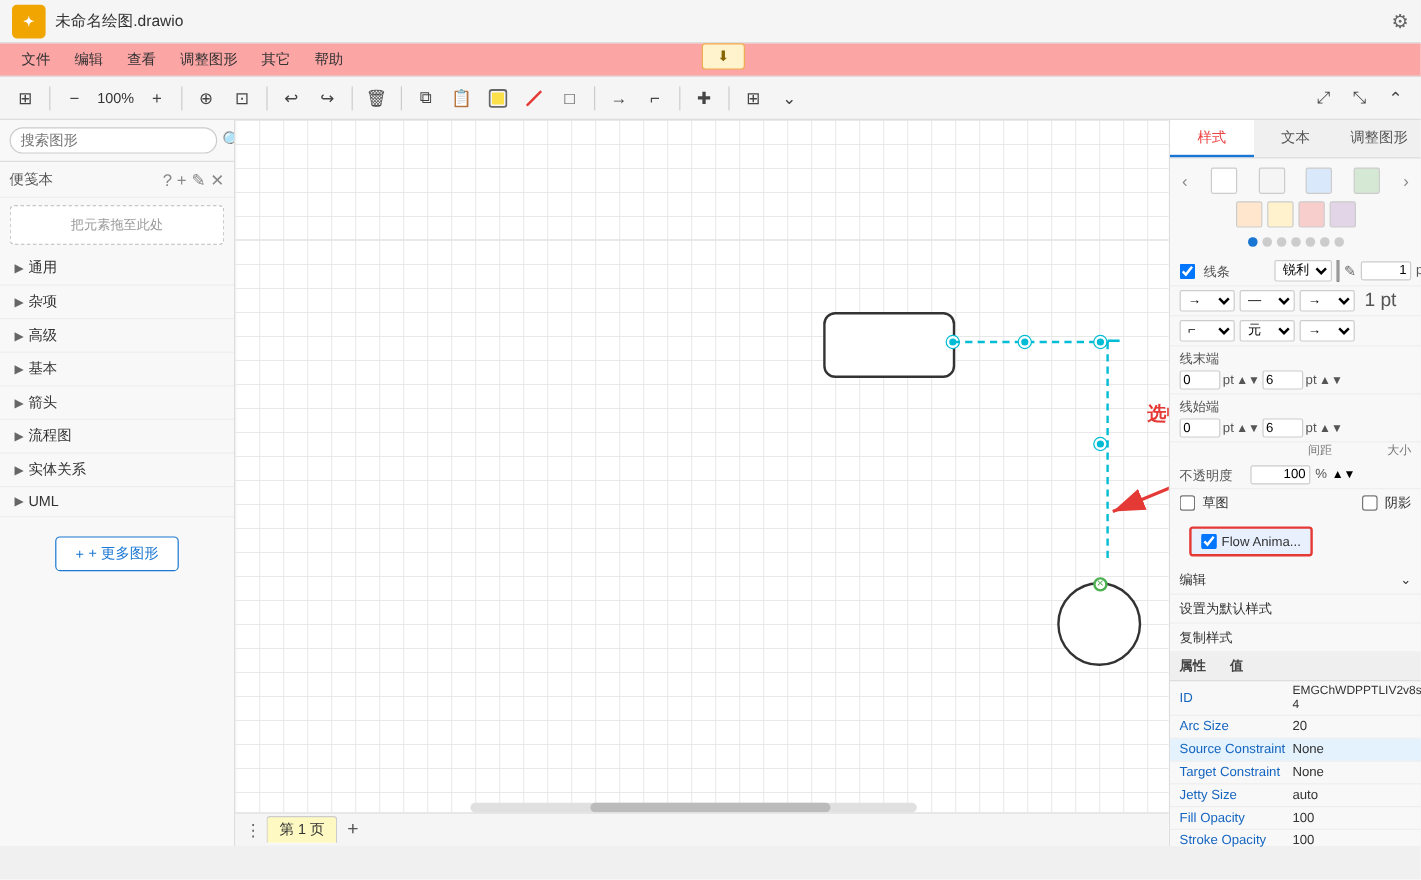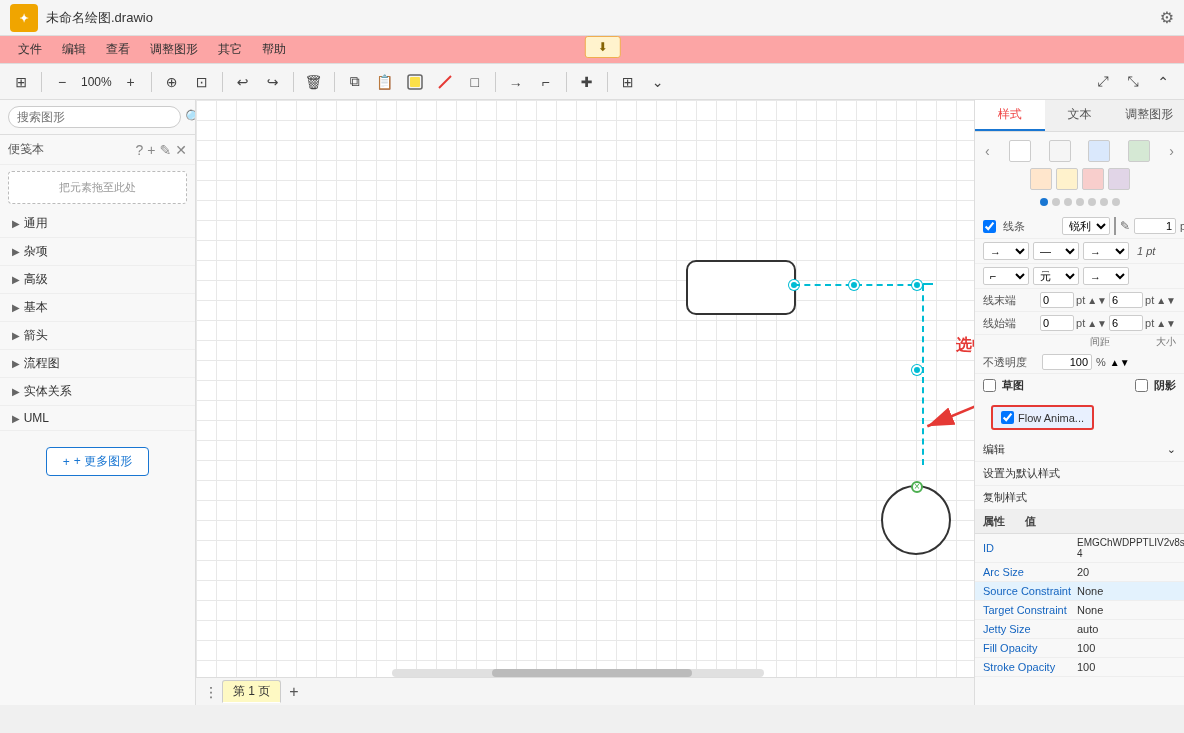--- a/index.html
+++ b/index.html
@@ -362,21 +362,21 @@
     .prop-unit { font-size: 11px; color: #555; }
 
     
     .checkbox-row {
       display: flex;
       align-items: center;
       gap: 6px;
       padding: 4px 8px;
       font-size: 11px;
     }
-    .checkbox-row label { font-size: 11px; color: #333; font-weight: bold; }
+    .checkbox-row label { font-size: 11px; color: #333; }
 
     
     #flow-anim-btn {
       display: flex;
       align-items: center;
       gap: 4px;
       padding: 3px 8px;
       font-size: 11px;
       color: #333;
       background: #e8f0fe;
@@ -440,21 +440,21 @@
     }
     #scrollbar-h-thumb {
       width: 200px;
       height: 8px;
       background: #bbb;
       border-radius: 4px;
       margin-left: 100px;
     }
     .two-col-props {
       display: grid;
-      grid-template-columns: 1fr 1fr;
+      grid-template-columns: 1fr;
       gap: 2px;
       padding: 3px 8px;
       border-bottom: 1px solid #eee;
     }
     .tcol { display: flex; align-items: center; gap: 2px; font-size: 11px; color: #555; }
     .tcol input { width: 38px; border: 1px solid #ccc; border-radius: 2px; padding: 1px 2px; font-size: 11px; }
 
     .opacity-row {
       display: flex; align-items: center; padding: 3px 8px;
       gap: 4px; font-size: 11px; border-bottom: 1px solid #eee;
@@ -688,21 +688,21 @@
       <div class="prop-row">
         <select class="prop-select" style="width:46px;">
           <option>→</option><option>—</option>
         </select>
         <select class="prop-select" style="width:46px;">
           <option>—</option>
         </select>
         <select class="prop-select" style="width:46px;">
           <option>→</option>
         </select>
-        <span style="font-size:11px; color:#555; margin-left:4px;font-style:italic;">1 pt</span>
+        <span style="font-size:16px; color:#555; margin-left:4px;">1 pt</span>
       </div>
       <div class="prop-row">
         <select class="prop-select" style="width:46px;">
           <option>⌐</option>
         </select>
         <select class="prop-select" style="width:46px;">
           <option>元</option>
         </select>
         <select class="prop-select" style="width:46px;">
           <option>→</option>

